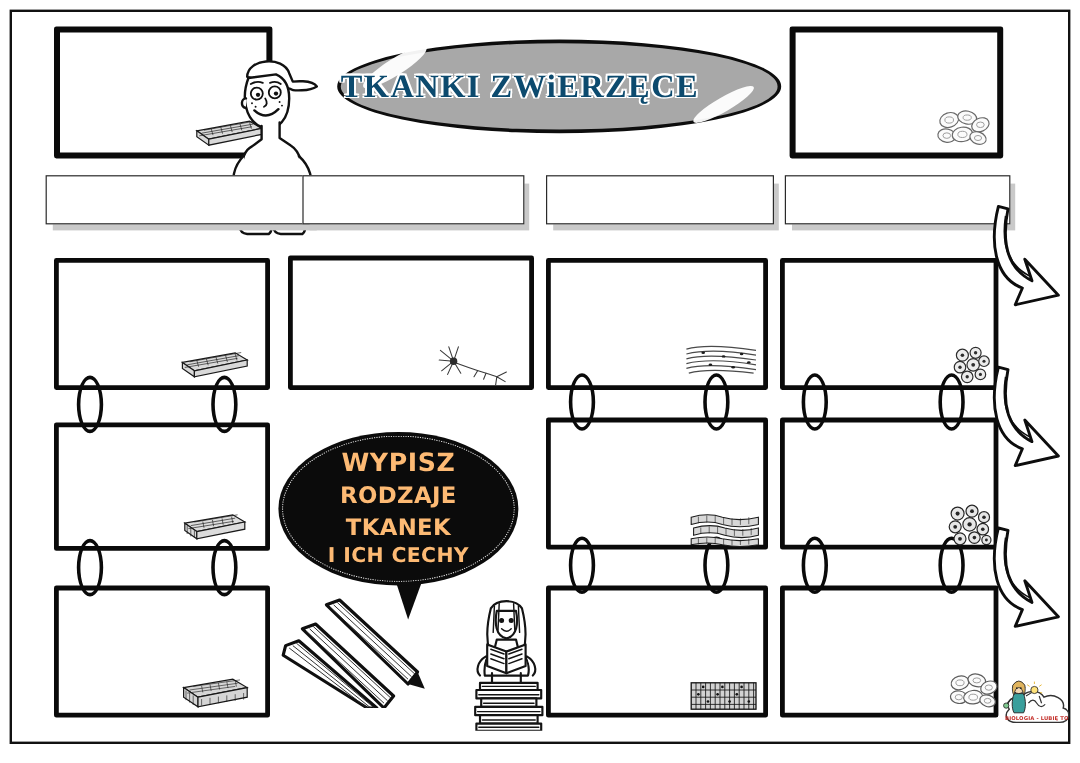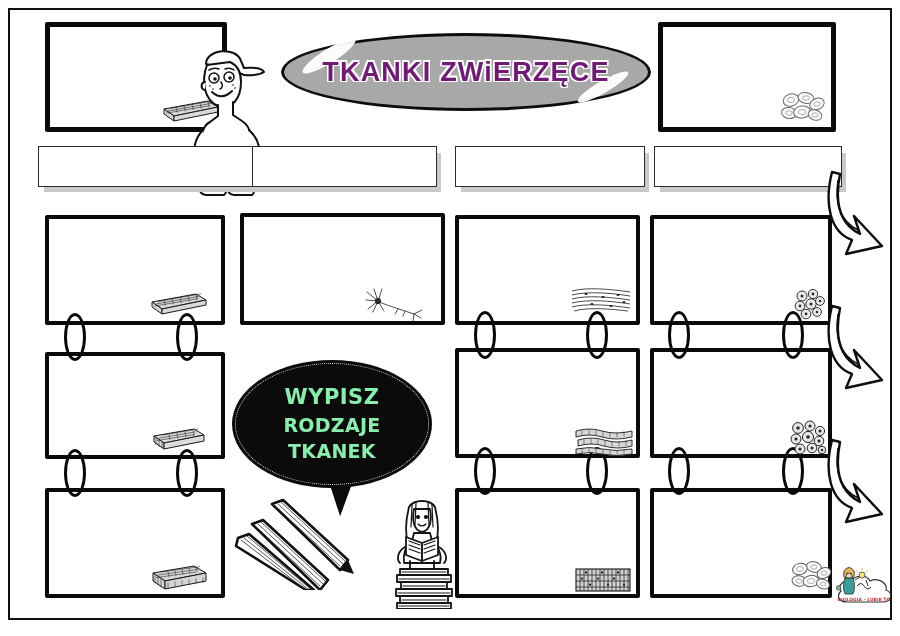--- a/index.html
+++ b/index.html
@@ -63,26 +63,26 @@
     transform: rotate(-32deg);
   }
   .title-ellipse .gloss-b {
     right: 16px; bottom: 15px; width: 58px; height: 12px;
     transform: rotate(-30deg);
   }
   .title-text {
     position: absolute;
     left: 0; right: 0; top: 50%;
     transform: translateY(-50%);
-    text-align: center;
-    font-family: Liberation Sans, sans-serif;
+    text-align: left;
+    font-family: Liberation Serif, serif;
     font-weight: 900;
     font-size: 27px;
     letter-spacing: 1.2px;
-    color: #701a75;
+    color: #0c4a6e;
     text-shadow:
        1.5px 0 0 #fff, -1.5px 0 0 #fff,
        0 1.5px 0 #fff, 0 -1.5px 0 #fff,
        1.5px 1.5px 0 #fff, -1.5px -1.5px 0 #fff,
        1.5px -1.5px 0 #fff, -1.5px 1.5px 0 #fff;
   }
 
   
   .bubble {
     position: absolute;
@@ -96,21 +96,21 @@
     left: 3px; top: 3px; right: 3px; bottom: 3px;
     border-radius: 50%;
     border: 1.5px dotted #ffffff;
     opacity: .85;
   }
   .bubble-text {
     position: absolute;
     left: 8px; right: 8px; top: 50%;
     transform: translateY(-50%);
     text-align: center;
-    color: #86efac;
+    color: #fdba74;
     font-family: "DejaVu Sans", sans-serif;
     font-weight: 700;
     line-height: 1.38;
   }
   .bubble-text .l1 { display:block; font-size: 21px; letter-spacing: .5px;}
   .bubble-text .l2 { display:block; font-size: 19px; letter-spacing: .3px;}
   .bubble-text .l3 { display:block; font-size: 17px; letter-spacing: .3px;}
   .bubble-tail {
     position: absolute;
     left: 326px; top: 480px;
@@ -440,20 +440,21 @@
         <ellipse cx="33" cy="24" rx="2.8" ry="2"></ellipse>
     </g>
   </svg>
 
   <div class="bubble-tail"></div>
   <div class="bubble">
     <div class="dots"></div>
     <div class="bubble-text">
       <span class="l1">WYPISZ</span>
       <span class="l2">RODZAJE TKANEK</span>
+      <span class="l3">I ICH CECHY</span>
     </div>
   </div>
 
   <svg class="art" style="left:228px; top:498px;" width="130" height="92" viewBox="0 0 130 92">
     <g fill="#fff" stroke="#0f0f0f" stroke-width="2.6" stroke-linejoin="round">
       <path d="M44 6 L55 2 L120 62 L112 72 Z"></path>
       <path d="M24 26 L35 22 L100 82 L92 92 Z"></path>
       <path d="M10 40 L21 36 L86 92 L78 92 L8 48 Z"></path>
     </g>
     <g stroke="#2a2a2a" stroke-width=".8">

